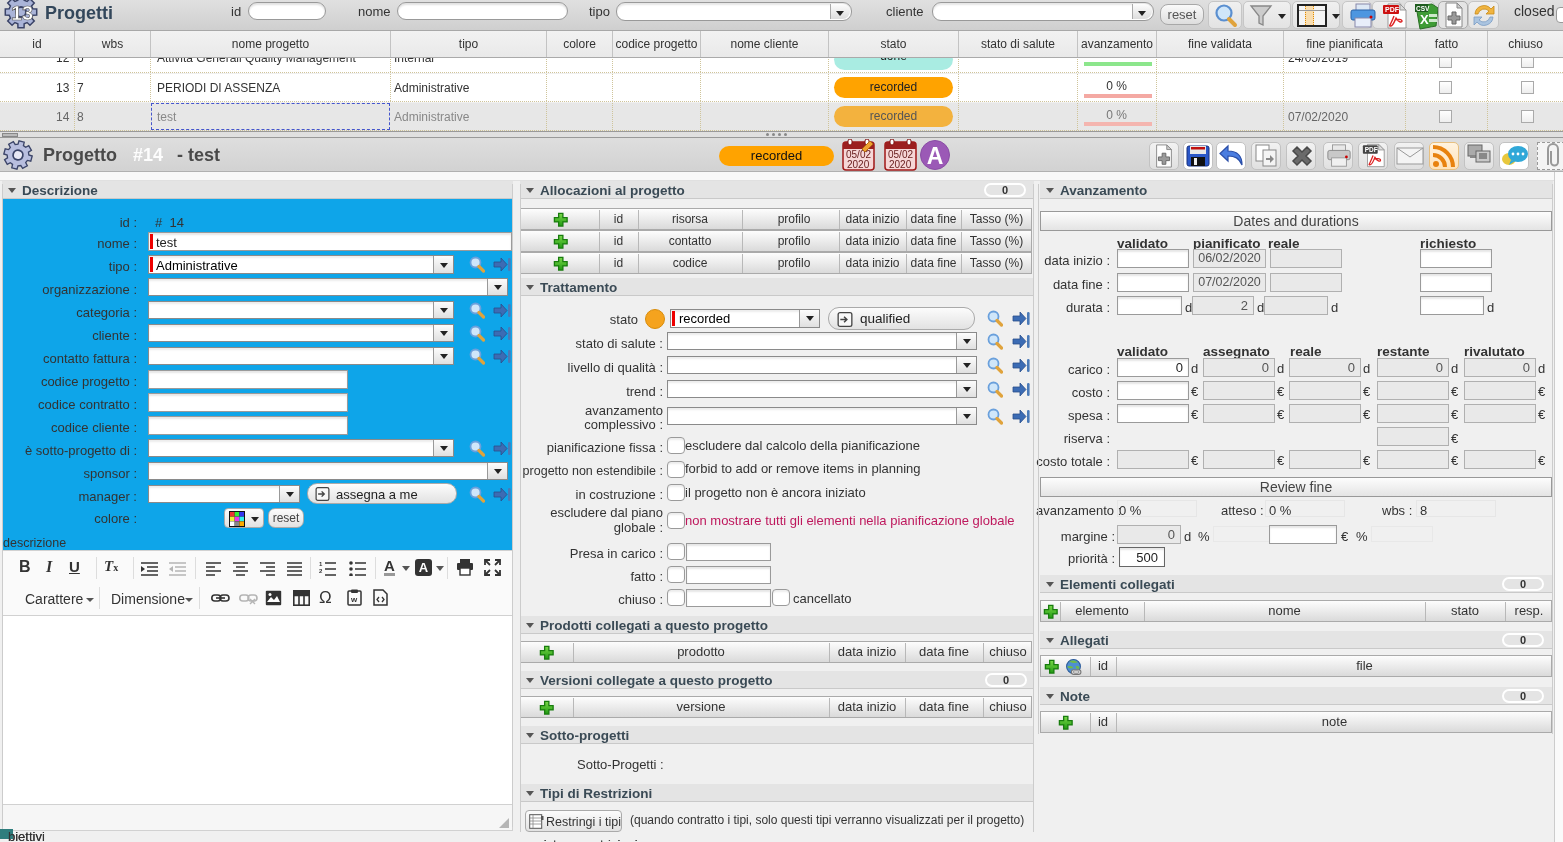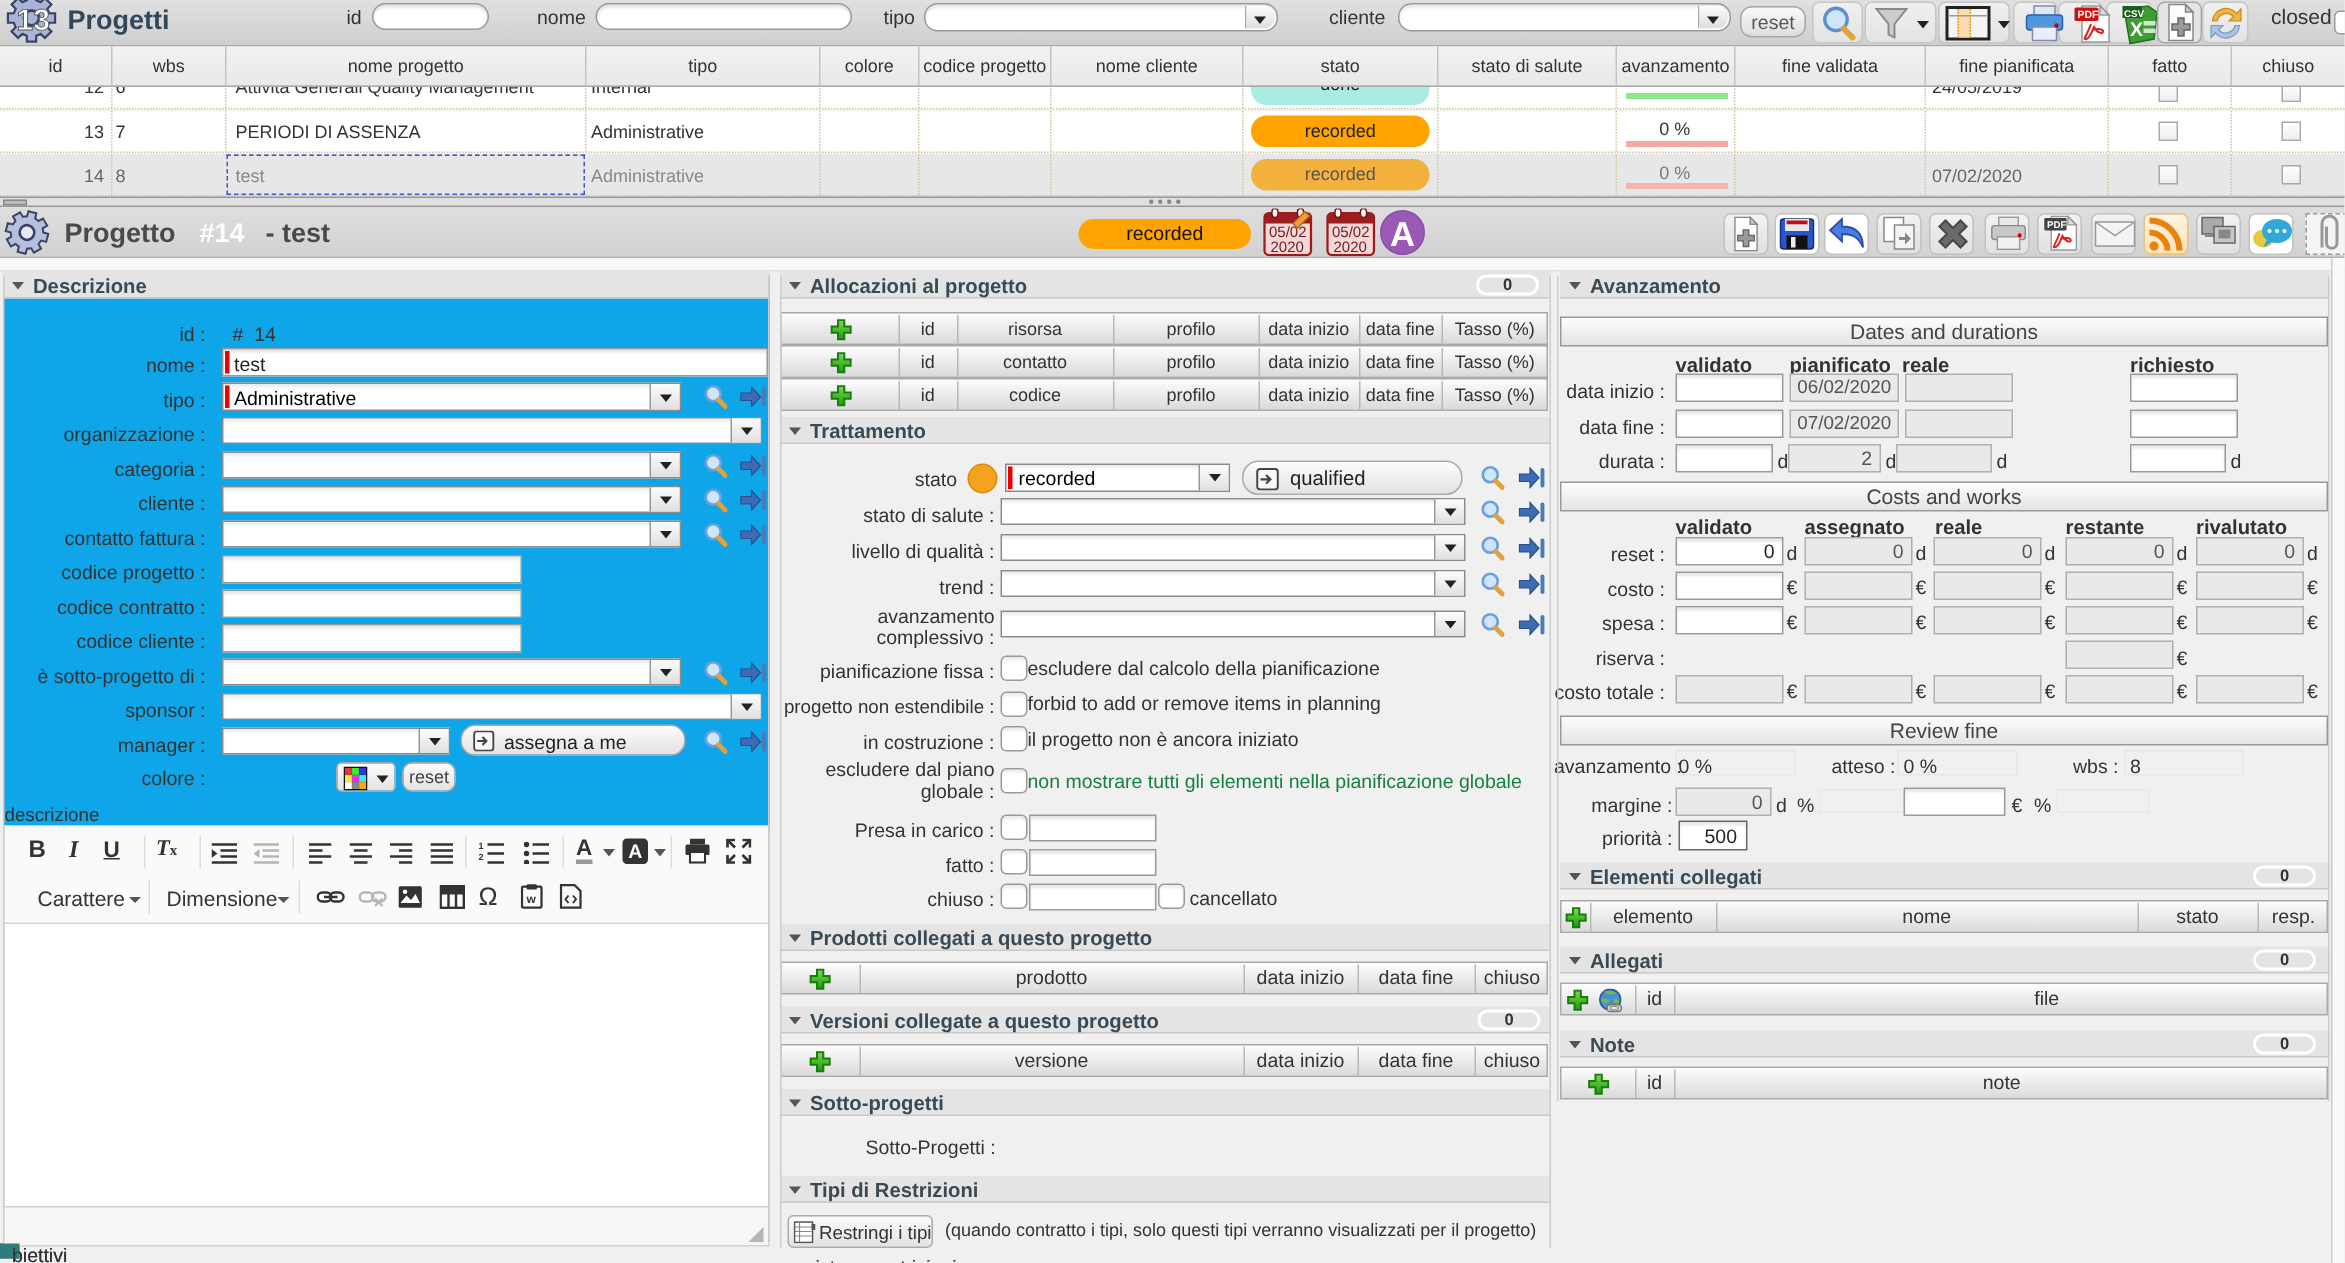--- a/index.html
+++ b/index.html
@@ -1143,21 +1143,21 @@
 <div class="ckb" style="left:667px;top:437px;"></div>
 <div class="ntxt" style="left:685px;top:438px;font-size:13px;color:#333;">escludere dal calcolo della pianificazione</div>
 <div class="lbl" style="left:520px;top:464px;width:143px;font-size:12.5px;">progetto non estendibile :</div>
 <div class="ckb" style="left:667px;top:461px;"></div>
 <div class="ntxt" style="left:685px;top:461px;font-size:13px;color:#333;">forbid to add or remove items in planning</div>
 <div class="lbl" style="left:520px;top:487px;width:143px;font-size:13px;">in costruzione :</div>
 <div class="ckb" style="left:667px;top:484px;"></div>
 <div class="ntxt" style="left:685px;top:485px;font-size:13px;color:#333;">il progetto non è ancora iniziato</div>
 <div class="lbl" style="left:520px;top:505px;width:143px;line-height:15px;">escludere dal piano<br>globale :</div>
 <div class="ckb" style="left:667px;top:512px;"></div>
-<div class="ntxt" style="left:685px;top:513px;font-size:13px;color:#15803d;">non mostrare tutti gli elementi nella pianificazione globale</div>
+<div class="ntxt" style="left:685px;top:513px;font-size:13px;color:#be185d;">non mostrare tutti gli elementi nella pianificazione globale</div>
 <div class="lbl" style="left:520px;top:546px;width:143px;font-size:13px;">Presa in carico :</div>
 <div class="ckb" style="left:667px;top:543px;"></div>
 <div class="in" style="left:686px;top:543px;width:85px;height:18px;"></div>
 <div class="lbl" style="left:520px;top:569px;width:143px;font-size:13px;">fatto :</div>
 <div class="ckb" style="left:667px;top:566px;"></div>
 <div class="in" style="left:686px;top:566px;width:85px;height:18px;"></div>
 <div class="lbl" style="left:520px;top:592px;width:143px;font-size:13px;">chiuso :</div>
 <div class="ckb" style="left:667px;top:589px;"></div>
 <div class="in" style="left:686px;top:589px;width:85px;height:18px;"></div>
 <div class="ckb" style="left:772px;top:589px;"></div>
@@ -1242,27 +1242,26 @@
 <div class="in" style="left:1117px;top:296px;width:65px;height:19px;"></div>
 <div class="ntxt" style="left:1185px;top:300px;font-size:13px;color:#333;">d</div>
 <div class="gin" style="left:1192px;top:296px;width:62px;height:19px;">
       <span style="position:absolute;right:5px;top:1px;font-size:13px;color:#555;">2</span>
     </div>
 <div class="ntxt" style="left:1257px;top:300px;font-size:13px;color:#333;">d</div>
 <div class="gin" style="left:1264px;top:296px;width:64px;height:19px;"></div>
 <div class="ntxt" style="left:1331px;top:300px;font-size:13px;color:#333;">d</div>
 <div class="in" style="left:1420px;top:296px;width:64px;height:19px;"></div>
 <div class="ntxt" style="left:1487px;top:300px;font-size:13px;color:#333;">d</div>
-<div class="abs" style="left:1040px;top:321px;width:512px;height:20px;background:linear-gradient(#fdfdfd,#e4e4e4);border:1px solid #999;text-align:center;font-size:14px;color:#444;line-height:19px;">Costs and works</div>
 <div class="ntxt" style="left:1117px;top:344px;font-weight:bold;font-size:13.5px;">validato</div>
 <div class="ntxt" style="left:1203px;top:344px;font-weight:bold;font-size:13.5px;">assegnato</div>
 <div class="ntxt" style="left:1290px;top:344px;font-weight:bold;font-size:13.5px;">reale</div>
 <div class="ntxt" style="left:1377px;top:344px;font-weight:bold;font-size:13.5px;">restante</div>
 <div class="ntxt" style="left:1464px;top:344px;font-weight:bold;font-size:13.5px;">rivalutato</div>
-<div class="lbl" style="left:1040px;top:362px;width:70px;font-size:13px;">reset :</div>
+<div class="lbl" style="left:1040px;top:362px;width:70px;font-size:13px;">carico :</div>
 
 <div class="in" style="left:1117px;top:358px;width:72px;height:19px;">
       <span style="position:absolute;right:5px;top:1px;font-size:13px;">0</span>
     </div>
 <div class="ntxt" style="left:1191px;top:361px;font-size:13px;color:#333;">d</div>
 <div class="gin" style="left:1203px;top:358px;width:72px;height:19px;">
       <span style="position:absolute;right:5px;top:1px;font-size:13px;color:#555;">0</span>
     </div>
 <div class="ntxt" style="left:1277px;top:361px;font-size:13px;color:#333;">d</div>
 <div class="gin" style="left:1289px;top:358px;width:72px;height:19px;">

